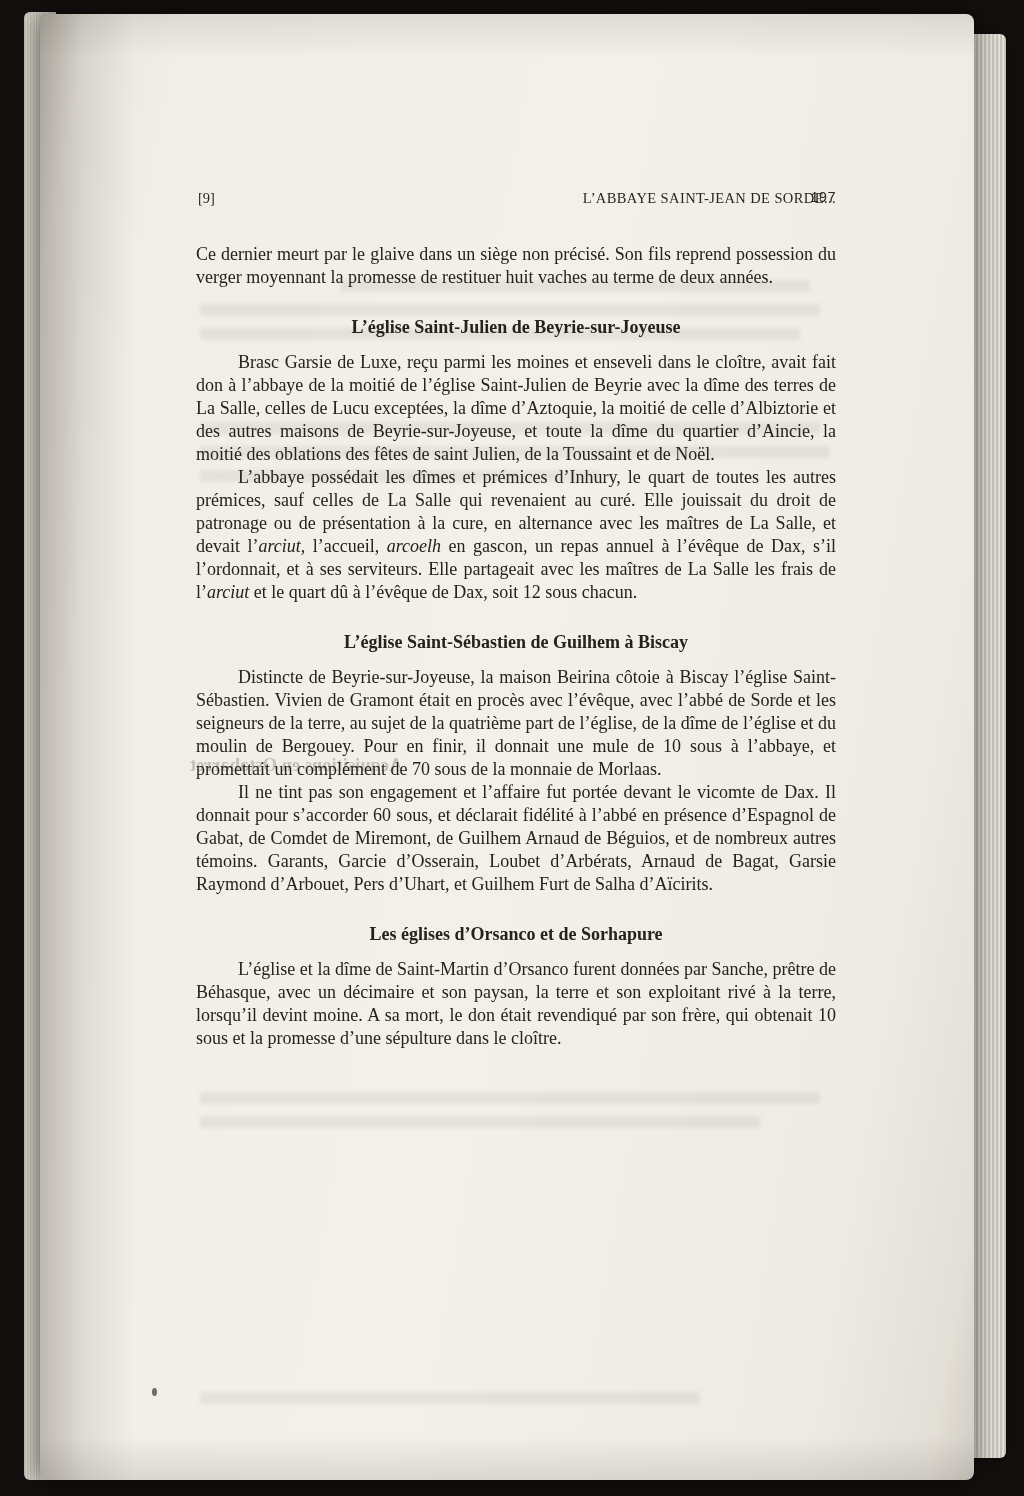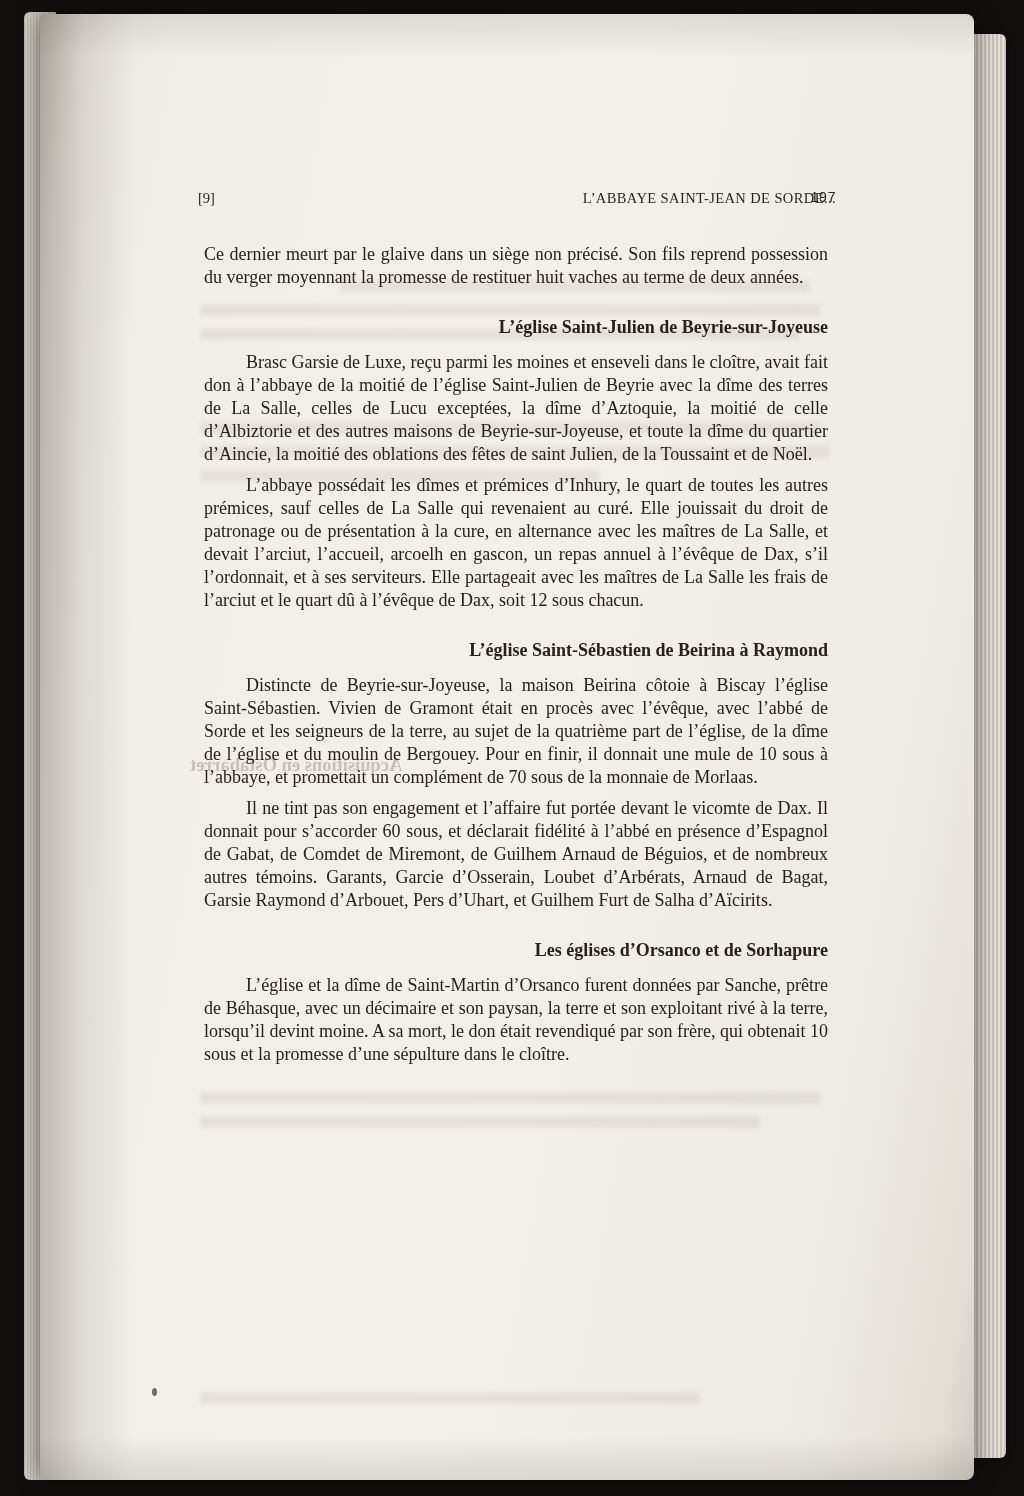--- a/index.html
+++ b/index.html
@@ -41,24 +41,24 @@
   }
 
   .text-block{position:absolute;left:156px;top:176px;width:640px;z-index:2;}
 
   .running-head{position:relative;height:20px;font-size:14.5px;color:#2a261f;}
   .running-head .folio{position:absolute;left:2px;}
   .running-head .title{position:absolute;left:0;right:0;text-align:right;letter-spacing:.4px;}
   .running-head .pageno{position:absolute;right:0;font-family:Liberation Mono, monospace;}
 
   .page-body{margin-top:33px;font-size:18px;line-height:23px;color:#26221b;text-align:justify;}
-  .page-body p{margin:8px;}
+  .page-body p{margin:0;}
   .page-body p.indent{text-indent:42px;}
-  .page-body h3.section-heading{font-size:18px;line-height:23px;font-weight:bold;margin:27px 8px 12px;text-align:right;}
-  .italic{}
+  .page-body h3.section-heading{font-size:18px;line-height:23px;font-weight:bold;margin:27px 0 12px;text-align:center;}
+  .italic{font-style:italic;}
 
   
   .ghost{
     position:absolute;z-index:1;
     color:rgba(125,113,95,.38);
     transform:scaleX(-1);
     font-weight:bold;font-size:18.5px;
     filter:blur(.5px);
     white-space:nowrap;
   }
@@ -102,21 +102,21 @@
       <div class="running-head">
         <span class="folio">[9]</span>
         <span class="title">L’ABBAYE SAINT-JEAN DE SORDE...</span>
         <span class="pageno">197</span>
       </div>
       <div class="page-body">
           <p class="paragraph"><span>Ce dernier meurt par le glaive dans un siège non précisé. Son fils reprend possession du verger moyennant la promesse de restituer huit vaches au terme de deux années.</span></p>
           <h3 class="section-heading">L’église Saint-Julien de Beyrie-sur-Joyeuse</h3>
           <p class="paragraph indent"><span>Brasc Garsie de Luxe, reçu parmi les moines et enseveli dans le cloître, avait fait don à l’abbaye de la moitié de l’église Saint-Julien de Beyrie avec la dîme des terres de La Salle, celles de Lucu exceptées, la dîme d’Aztoquie, la moitié de celle d’Albiztorie et des autres maisons de Beyrie-sur-Joyeuse, et toute la dîme du quartier d’Aincie, la moitié des oblations des fêtes de saint Julien, de la Toussaint et de Noël.</span></p>
           <p class="paragraph indent"><span>L’abbaye possédait les dîmes et prémices d’Inhury, le quart de toutes les autres prémices, sauf celles de La Salle qui revenaient au curé. Elle jouissait du droit de patronage ou de présentation à la cure, en alternance avec les maîtres de La Salle, et devait l’</span><span class="italic">arciut,</span><span> l’accueil, </span><span class="italic">arcoelh</span><span> en gascon, un repas annuel à l’évêque de Dax, s’il l’ordonnait, et à ses serviteurs. Elle partageait avec les maîtres de La Salle les frais de l’</span><span class="italic">arciut</span><span> et le quart dû à l’évêque de Dax, soit 12 sous chacun.</span></p>
-          <h3 class="section-heading">L’église Saint-Sébastien de Beirina à Raymond</h3>
+          <h3 class="section-heading">L’église Saint-Sébastien de Guilhem à Biscay</h3>
           <p class="paragraph indent"><span>Distincte de Beyrie-sur-Joyeuse, la maison Beirina côtoie à Biscay l’église Saint-Sébastien. Vivien de Gramont était en procès avec l’évêque, avec l’abbé de Sorde et les seigneurs de la terre, au sujet de la quatrième part de l’église, de la dîme de l’église et du moulin de Bergouey. Pour en finir, il donnait une mule de 10 sous à l’abbaye, et promettait un complément de 70 sous de la monnaie de Morlaas.</span></p>
           <p class="paragraph indent"><span>Il ne tint pas son engagement et l’affaire fut portée devant le vicomte de Dax. Il donnait pour s’accorder 60 sous, et déclarait fidélité à l’abbé en présence d’Espagnol de Gabat, de Comdet de Miremont, de Guilhem Arnaud de Béguios, et de nombreux autres témoins. Garants, Garcie d’Osserain, Loubet d’Arbérats, Arnaud de Bagat, Garsie Raymond d’Arbouet, Pers d’Uhart, et Guilhem Furt de Salha d’Aïcirits.</span></p>
           <h3 class="section-heading">Les églises d’Orsanco et de Sorhapure</h3>
           <p class="paragraph indent"><span>L’église et la dîme de Saint-Martin d’Orsanco furent données par Sanche, prêtre de Béhasque, avec un décimaire et son paysan, la terre et son exploitant rivé à la terre, lorsqu’il devint moine. A sa mort, le don était revendiqué par son frère, qui obtenait 10 sous et la promesse d’une sépulture dans le cloître.</span></p>
         </div>
     </div>
   </div>
 
 </div>
 

